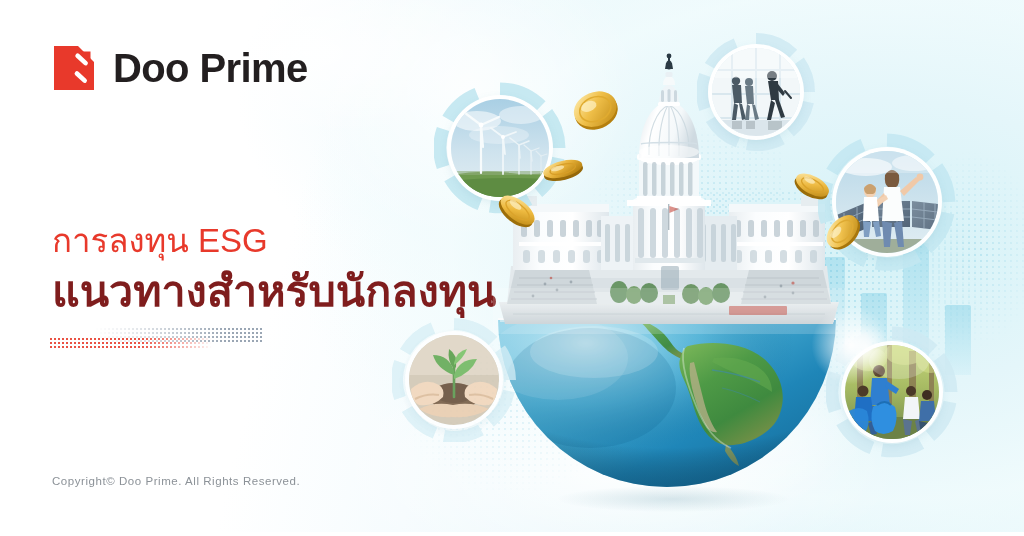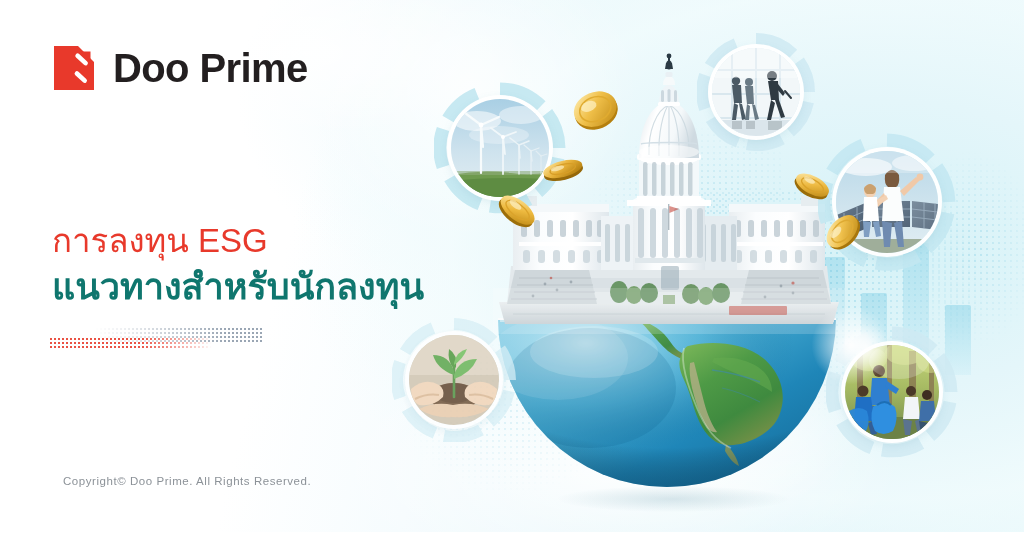--- a/index.html
+++ b/index.html
@@ -67,22 +67,22 @@
   .logo-mark { width: 46px; height: 48px; position: relative; flex: none; }
   .logo-text { font-size: 40px; font-weight: 700; letter-spacing: -0.6px; color: #231f20; line-height: 1; white-space: nowrap; }
 
   
   .headline { position: absolute; left: 52px; top: 219px; width: 430px; }
   .headline .l1 {
     font-size: 33px; font-weight: 400; line-height: 1.32;
     color: #e8392b; margin: 0; white-space: nowrap;
   }
   .headline .l2 {
-    font-size: 36px; font-weight: 700; line-height: 1.32;
-    color: #0f766e; margin: 0; white-space: nowrap;
+    font-size: 43px; font-weight: 700; line-height: 1.32;
+    color: #7f1d1d; margin: 0; white-space: nowrap;
   }
 
   
   .rule { position: absolute; left: 49px; top: 325px; width: 215px; height: 28px; }
   .rule span {
     position: absolute; display: block;
     background-image: radial-gradient(circle, currentColor 1.05px, rgba(0,0,0,0) 1.5px);
     background-size: 4px 4px;
   }
   .rule .r-red {
@@ -91,21 +91,21 @@
             mask-image: linear-gradient(90deg, #000 0%, #000 56%, rgba(0,0,0,0.25) 92%, rgba(0,0,0,0) 100%);
   }
   .rule .r-gray {
     left: 46px; top: 2px; width: 168px; height: 17px; color: #9aa6b4;
     -webkit-mask-image: linear-gradient(90deg, rgba(0,0,0,0) 0%, rgba(0,0,0,0.18) 18%, #000 78%, #000 100%);
             mask-image: linear-gradient(90deg, rgba(0,0,0,0) 0%, rgba(0,0,0,0.18) 18%, #000 78%, #000 100%);
   }
 
   
   .copyright {
-    position: absolute; left: 63px; top: 475px;
+    position: absolute; left: 52px; top: 475px;
     font-size: 11.5px; color: #8c9298; letter-spacing: .55px; white-space: nowrap;
   }
 
   
   .globe { position: absolute; left: 498px; top: 318px; width: 338px; height: 180px; }
   .globe-shadow {
     position: absolute; left: 60px; top: 168px; width: 230px; height: 26px;
     background: radial-gradient(ellipse at center, rgba(125,170,185,0.30) 0%, rgba(125,170,185,0) 72%);
     border-radius: 50%;
   }

